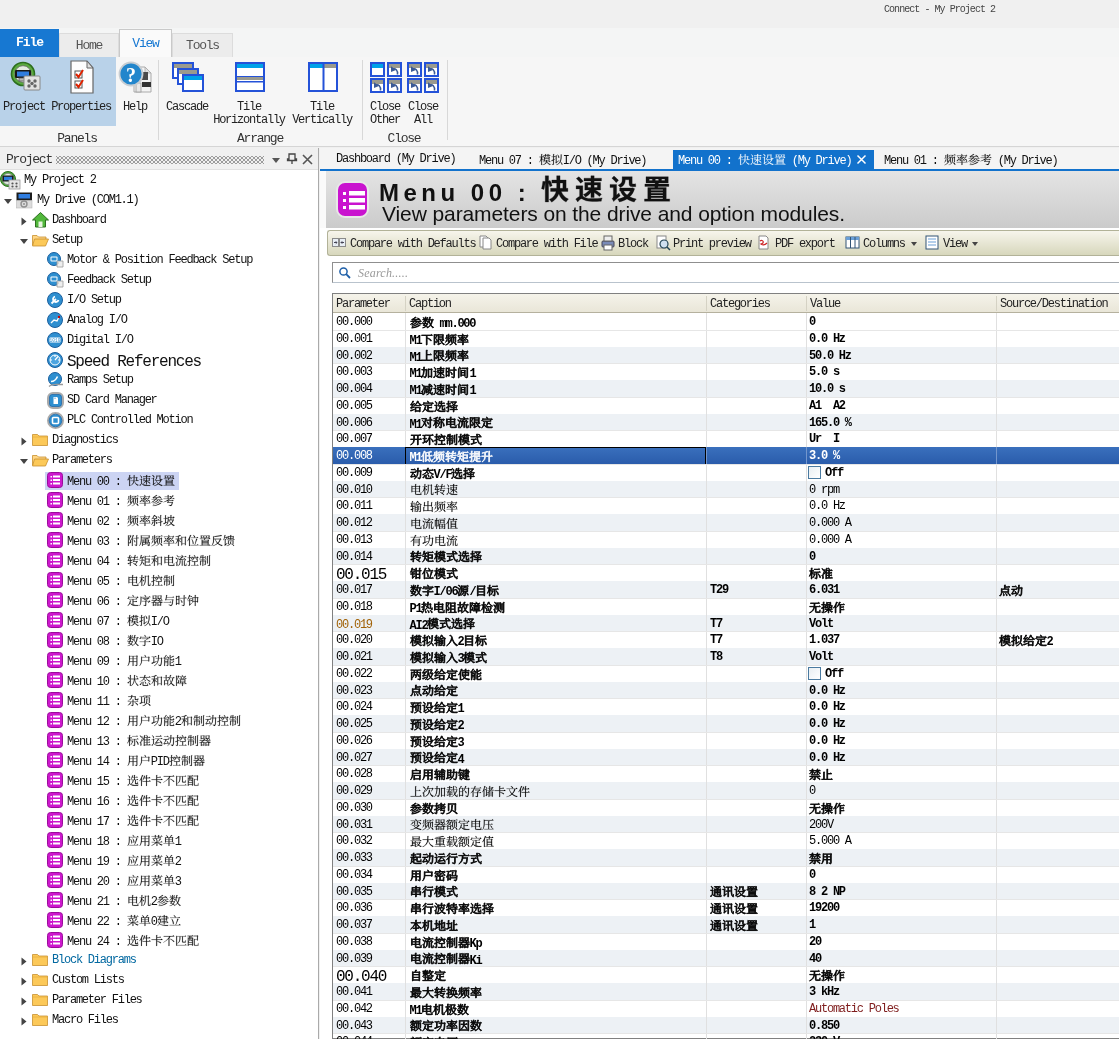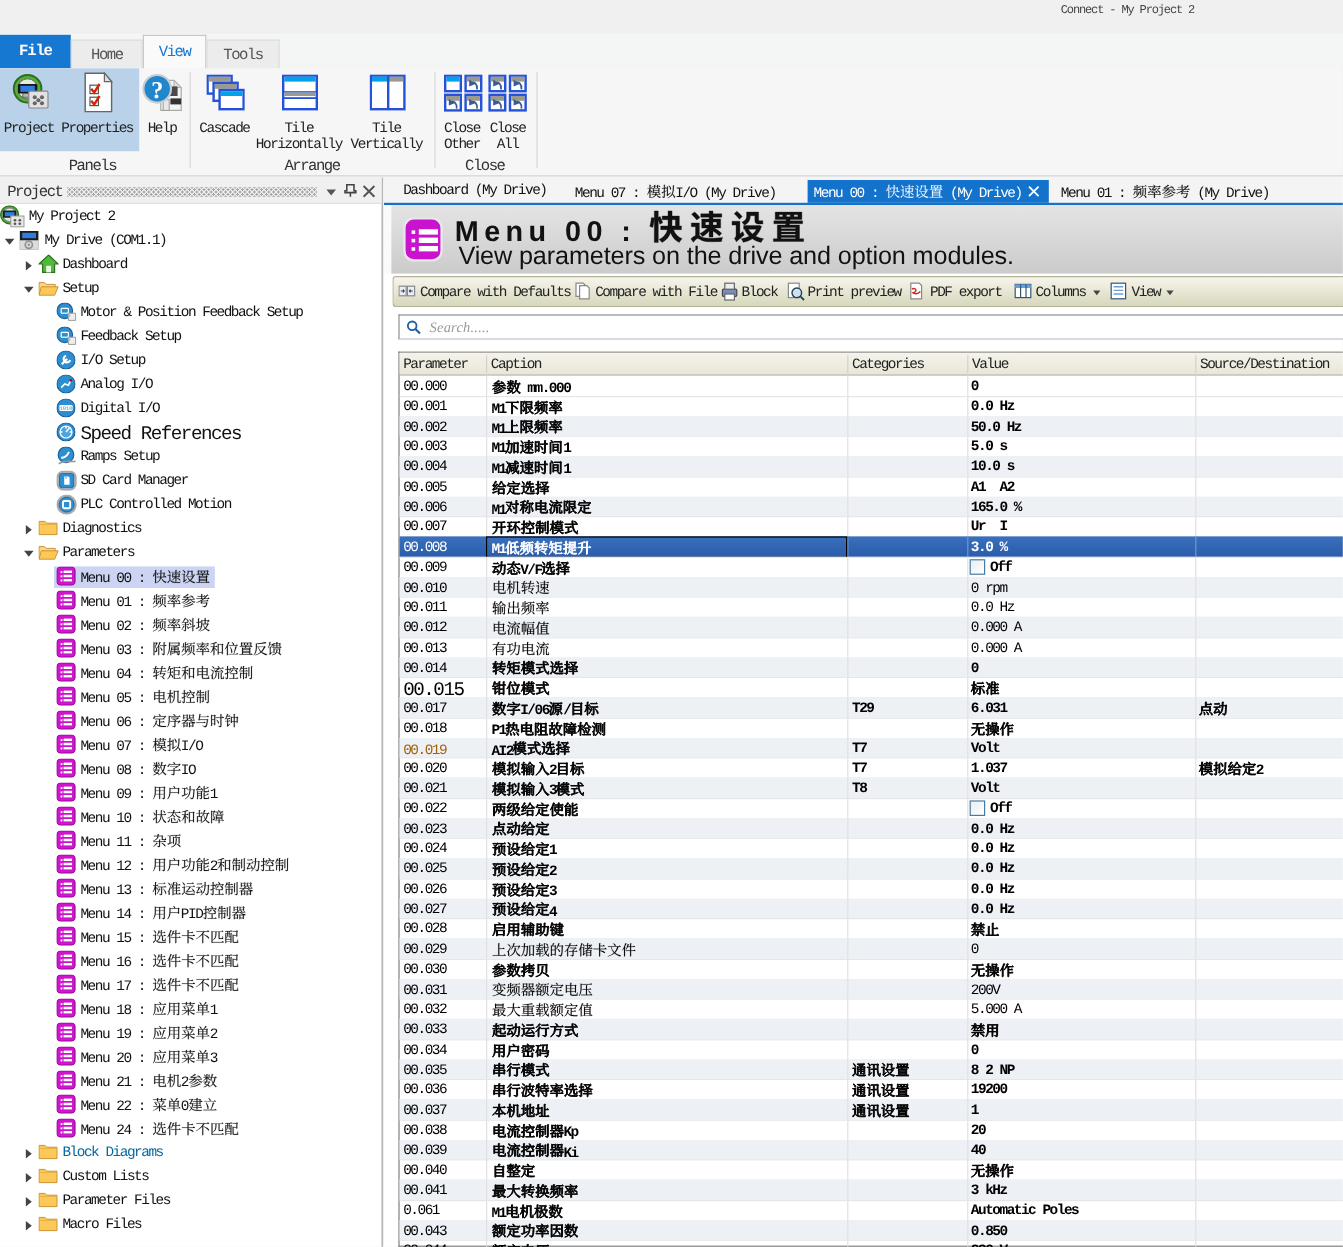--- a/index.html
+++ b/index.html
@@ -1176,21 +1176,21 @@
 <div class="ab mono" style="left:336px;top:951.5px;font-size:12px;color:#000">00.039</div>
 <div class="ab mono" style="left:409.5px;top:951.5px;font-size:12px;font-weight:bold;color:#000;white-space:nowrap"><svg class="k b" width="60" height="12" viewBox="0 -840 5000 1000">
       <use href="#s7535" x="0"></use>
       <use href="#s6d41" x="1000"></use>
       <use href="#s63a7" x="2000"></use>
       <use href="#s5236" x="3000"></use>
       <use href="#s5668" x="4000"></use>
     </svg>Ki</div>
 <div class="ab mono" style="left:809px;top:951.5px;font-size:12px;font-weight:bold;color:#000;white-space:pre">40</div>
 <div class="ab" style="left:333px;top:983.0px;width:786px;height:1px;background:#e6e6e6"></div>
-<div class="ab mono" style="left:336px;top:968.25px;font-size:12px;color:#000">00.040</div>
+<div class="ab mono" style="left:336px;top:968.25px;font-size:16px;color:#000">00.040</div>
 <div class="ab mono" style="left:409.5px;top:968.25px;font-size:12px;font-weight:bold;color:#000;white-space:nowrap"><svg class="k b" width="36" height="12" viewBox="0 -840 3000 1000">
       <use href="#s81ea" x="0"></use>
       <use href="#s6574" x="1000"></use>
       <use href="#s5b9a" x="2000"></use>
     </svg></div>
 <div class="ab mono" style="left:809px;top:968.25px;font-size:12px;font-weight:bold;color:#000;white-space:pre"><svg class="k b" width="36" height="12" viewBox="0 -840 3000 1000">
       <use href="#s65e0" x="0"></use>
       <use href="#s64cd" x="1000"></use>
       <use href="#s4f5c" x="2000"></use>
     </svg></div>
@@ -1204,28 +1204,28 @@
 <div class="ab mono" style="left:409.5px;top:985.0px;font-size:12px;font-weight:bold;color:#000;white-space:nowrap"><svg class="k b" width="72" height="12" viewBox="0 -840 6000 1000">
       <use href="#s6700" x="0"></use>
       <use href="#s5927" x="1000"></use>
       <use href="#s8f6c" x="2000"></use>
       <use href="#s6362" x="3000"></use>
       <use href="#s9891" x="4000"></use>
       <use href="#s7387" x="5000"></use>
     </svg></div>
 <div class="ab mono" style="left:809px;top:985.0px;font-size:12px;font-weight:bold;color:#000;white-space:pre">3 kHz</div>
 <div class="ab" style="left:333px;top:1016.5px;width:786px;height:1px;background:#e6e6e6"></div>
-<div class="ab mono" style="left:336px;top:1001.75px;font-size:12px;color:#000">0.061</div>
+<div class="ab mono" style="left:336px;top:1001.75px;font-size:12px;color:#000">00.042</div>
 <div class="ab mono" style="left:409.5px;top:1001.75px;font-size:12px;font-weight:bold;color:#000;white-space:nowrap">M1<svg class="k b" width="48" height="12" viewBox="0 -840 4000 1000">
       <use href="#s7535" x="0"></use>
       <use href="#s673a" x="1000"></use>
       <use href="#s6781" x="2000"></use>
       <use href="#s6570" x="3000"></use>
     </svg></div>
-<div class="ab mono" style="left:809px;top:1001.75px;font-size:12px;font-weight:bold;color:#000000;white-space:pre">Automatic Poles</div>
+<div class="ab mono" style="left:809px;top:1001.75px;font-size:12px;font-weight:normal;color:#7f1d1d;white-space:pre">Automatic Poles</div>
 <div class="ab" style="left:333px;top:1016.5px;width:786px;height:16.75px;background:#edf1f5"></div>
 <div class="ab" style="left:405px;top:1016.5px;width:1px;height:16.75px;background:#e0e0e0"></div>
 <div class="ab" style="left:706px;top:1016.5px;width:1px;height:16.75px;background:#e0e0e0"></div>
 <div class="ab" style="left:806px;top:1016.5px;width:1px;height:16.75px;background:#e0e0e0"></div>
 <div class="ab" style="left:996px;top:1016.5px;width:1px;height:16.75px;background:#e0e0e0"></div>
 <div class="ab" style="left:333px;top:1033.25px;width:786px;height:1px;background:#e6e6e6"></div>
 <div class="ab mono" style="left:336px;top:1018.5px;font-size:12px;color:#000">00.043</div>
 <div class="ab mono" style="left:409.5px;top:1018.5px;font-size:12px;font-weight:bold;color:#000;white-space:nowrap"><svg class="k b" width="72" height="12" viewBox="0 -840 6000 1000">
       <use href="#s989d" x="0"></use>
       <use href="#s5b9a" x="1000"></use>

